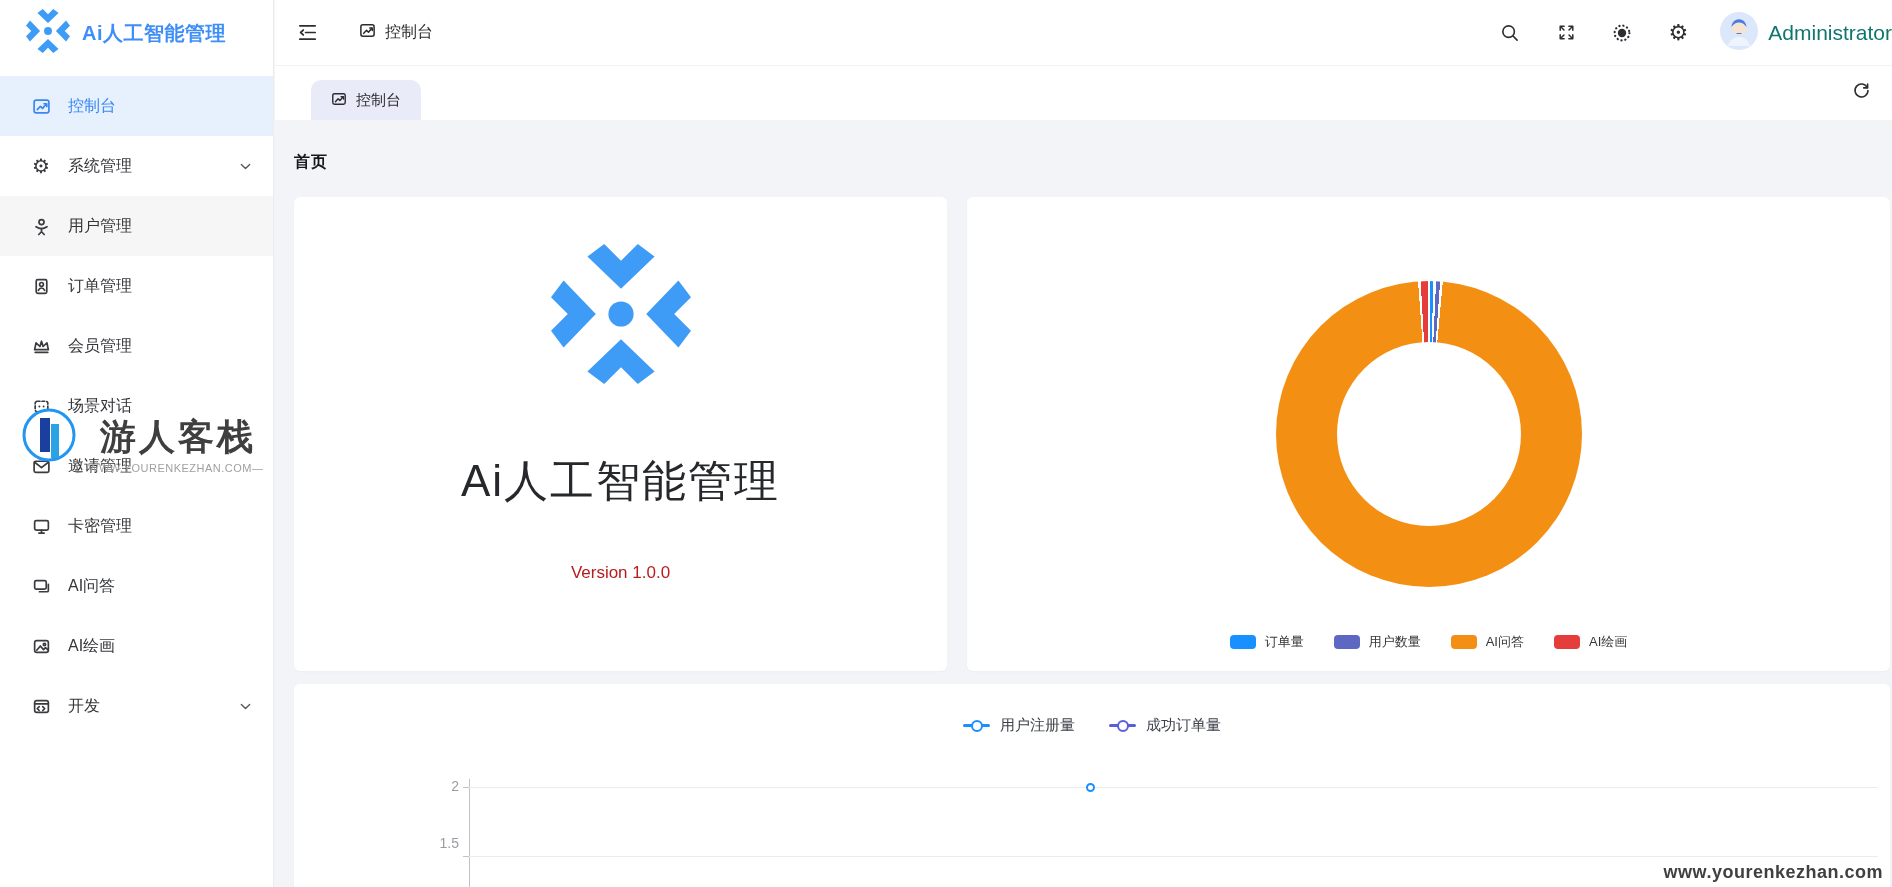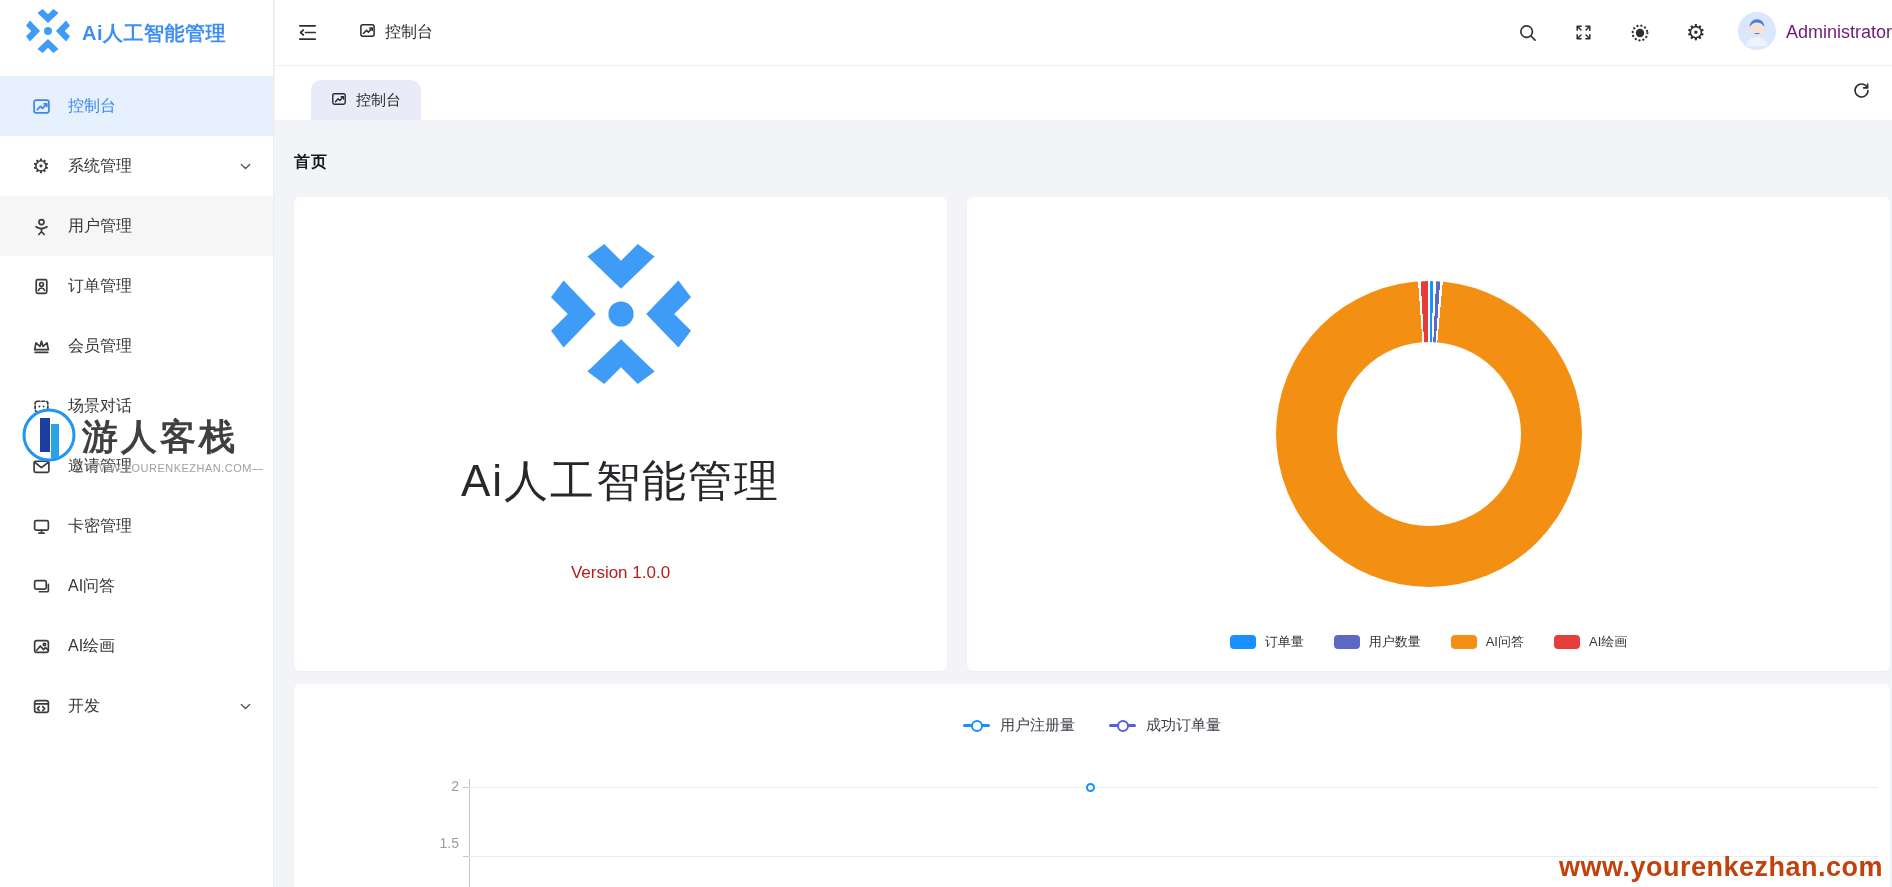--- a/index.html
+++ b/index.html
@@ -17,21 +17,21 @@
   .menu-item.hovered { background:#f6f6f7; }
   .menu-item .chev { margin-left:auto; display:flex; }
 
   
   .header { position:absolute; left:275px; top:0; right:0; height:66px; background:#fff; border-bottom:1px solid #f1f2f4; display:flex; align-items:center; padding:0 0 0 18px; z-index:2; }
   .hdr-left { display:flex; align-items:center; gap:38px; }
   .breadcrumb { display:flex; align-items:center; gap:9px; font-size:16px; color:#2c2c30; cursor:pointer; }
   .hdr-right { margin-left:auto; display:flex; align-items:center; gap:28px; padding-right:0; }
   .hicon { display:flex; align-items:center; justify-content:center; width:28px; height:28px; cursor:pointer; color:#2e2e32; font-size:22px; }
   .userbox { display:flex; align-items:center; gap:10px; cursor:pointer; }
-  .username { font-size:18px; color:#701a75; white-space:nowrap; }
+  .username { font-size:21px; color:#0f766e; white-space:nowrap; }
 
   
   .tabbar { position:absolute; left:275px; top:66px; right:0; height:54px; background:#fff; display:flex; align-items:flex-end; padding-left:36px; z-index:2; }
   .tab { height:40px; background:#e9ecf8; border-radius:10px 10px 0 0; display:flex; align-items:center; gap:9px; padding:0 20px; font-size:15px; color:#2c2c30; cursor:pointer; }
   .tab-refresh { position:absolute; right:20px; top:14px; cursor:pointer; display:flex; }
 
   
   .main { position:absolute; left:275px; top:120px; right:0; bottom:0; background:#f3f4f7; padding:32px 2px 0 19px; }
   .page-title { font-size:16px; font-weight:bold; color:#17181a; letter-spacing:1px; }
   .cards-row { display:flex; gap:20px; margin-top:24px; }
@@ -57,24 +57,24 @@
   .lleg-label { font-size:15px; color:#3f414a; }
   .line-plot { position:absolute; inset:0; }
   .axis-y { position:absolute; width:1px; background:#c2c2c8; }
   .gridline { position:absolute; height:1px; background:#ededf1; }
   .tickdash { position:absolute; width:6px; height:1px; background:#c2c2c8; }
   .ticklabel { position:absolute; width:48px; text-align:right; font-size:14px; color:#9b9ba3; }
   .datapoint { position:absolute; width:9px; height:9px; border-radius:50%; background:#fff; }
 
   
   .wm { position:absolute; left:22px; top:408px; z-index:3; width:210px; pointer-events:none; }
-  .wm-row { display:flex; align-items:center; gap:6px; }
+  .wm-row { display:flex; align-items:center; gap:24px; }
   .wm-brand { font-family:"Liberation Serif",serif; font-weight:bold; font-size:36px; color:#3f3f3f; letter-spacing:3px; white-space:nowrap; }
   .wm-small { margin:-4px 0 0 66px; font-size:11px; color:#a0a0a0; letter-spacing:.5px; white-space:nowrap; }
-  .wm-url { position:absolute; right:9px; bottom:4px; z-index:9; font-size:27px; font-weight:bold; color:#c2410c; letter-spacing:.5px;margin-left:43px; }
+  .wm-url { position:absolute; right:9px; bottom:4px; z-index:9; font-size:18px; font-weight:bold; color:#404040; letter-spacing:.5px;margin-left:43px; }
 
   .ic { stroke:#3b3b3f; fill:none; stroke-width:1.6; stroke-linecap:round; stroke-linejoin:round; }
   .menu-item.active .ic { stroke:#3a86f3; }
 </style>
 </head>
 <body>
 
 <aside class="sidebar">
   <div class="logo-row">
     <span>

